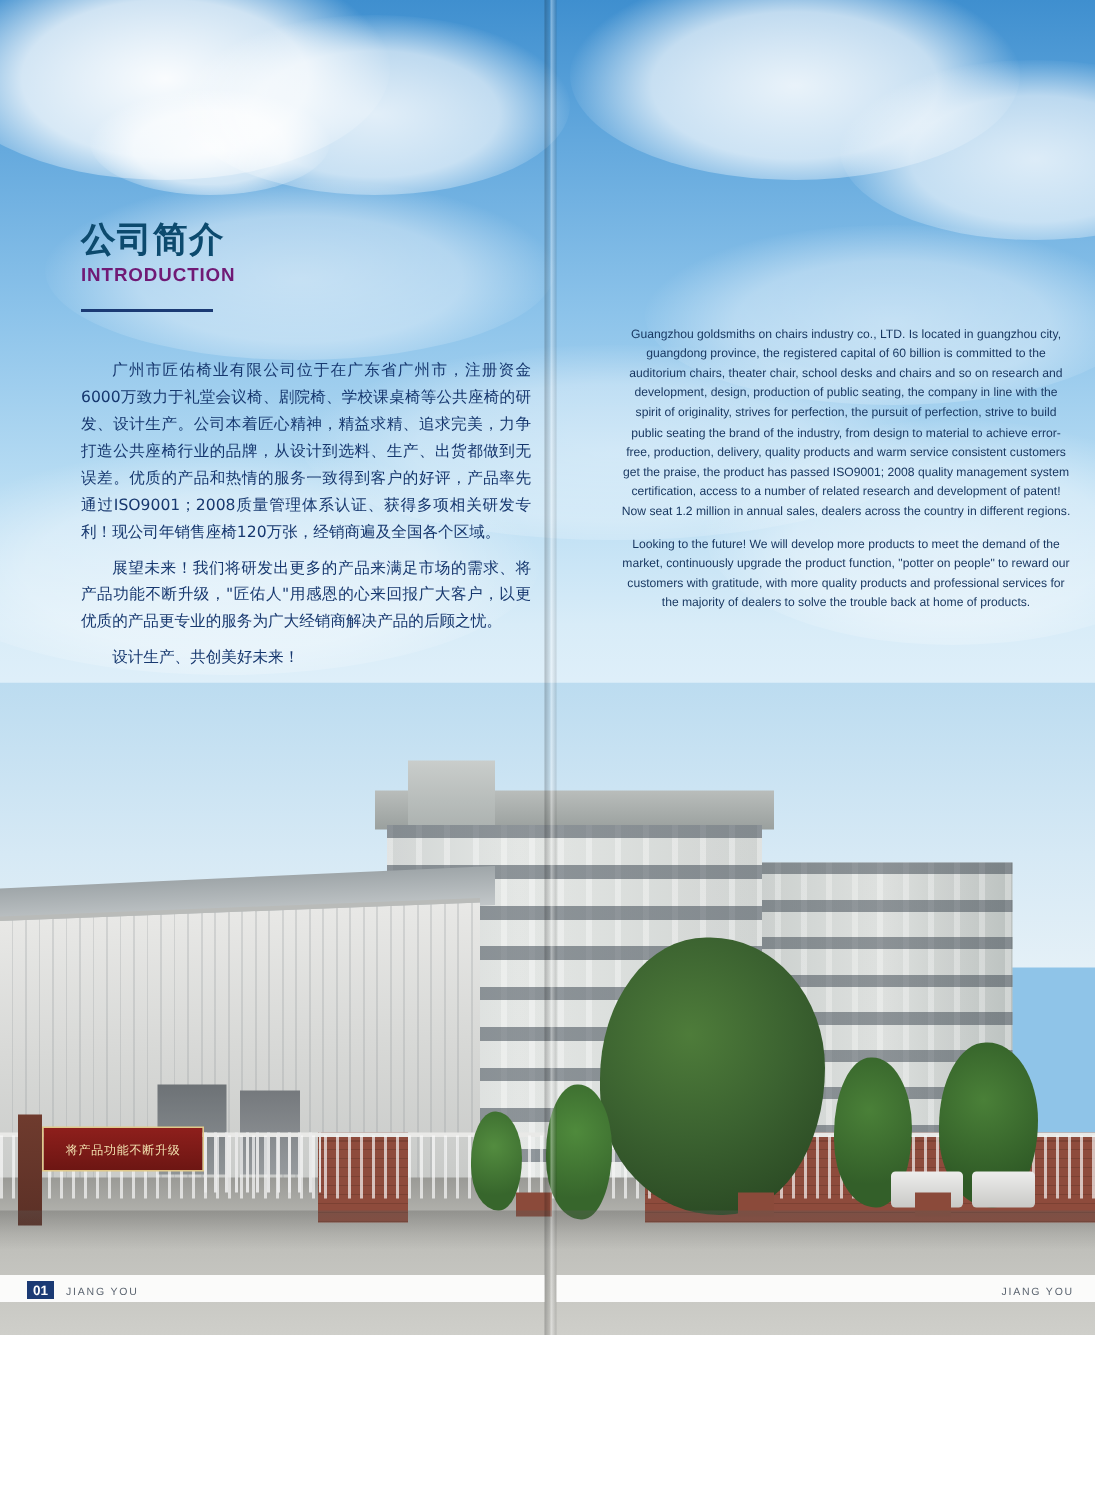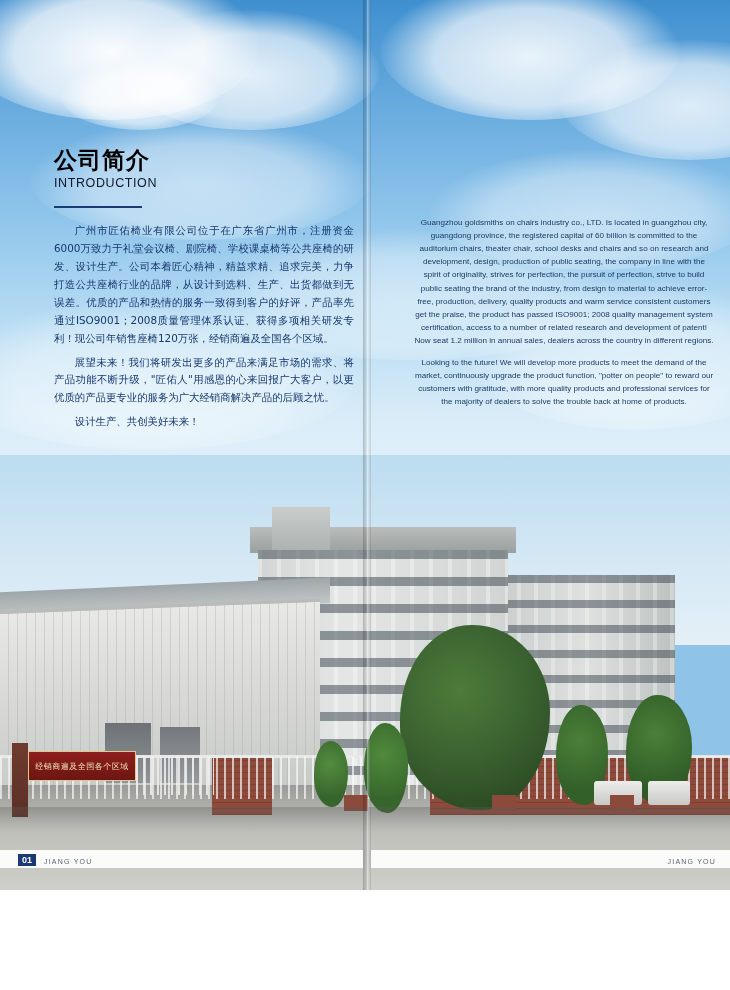--- a/index.html
+++ b/index.html
@@ -46,31 +46,31 @@
   .c10{ left: 60px;  top: 60px;  width: 160px; height: 70px; opacity:.9;}
 
   
   .col-left {
     position: absolute; left: 54px; top: 148px; width: 300px;
     color: #18366b;
   }
   .title-cn {
     font-family: "DejaVu Sans", sans-serif;
     font-size: 23px; font-weight: bold; letter-spacing: 1px;
-    color: #000000; line-height: 1.1; margin: 0;
+    color: #0c4a6e; line-height: 1.1; margin: 0;
   }
   .title-en {
-    font-size: 12.5px; font-weight: normal; letter-spacing: .6px;
-    color: #0f172a; margin: 3px 0 16px 0;
+    font-size: 12.5px; font-weight: bold; letter-spacing: .6px;
+    color: #701a75; margin: 3px 0 16px 0;
   }
   .title-rule {
     width: 88px; height: 2px; background: #1b3a74; margin: 5px 0 0 0;
   }
   .cn-body {
-    margin-top: 14px;
+    margin-top: 31px;
     font-family: "DejaVu Sans", sans-serif;
     font-size: 10.4px;
     line-height: 1.72;
     color: #17386f;
     text-align: justify;
   }
   .cn-body p { margin: 0 0 6px 0; text-indent: 2em; }
 
   .col-right {
     position: absolute; left: 414px; top: 216px; width: 300px;
@@ -316,21 +316,21 @@
       <div class="tree t3"></div>
       <div class="tree t4"></div>
       <div class="tree t5"></div>
       <div class="veh v1"></div>
       <div class="veh v2"></div>
       <div class="planter p1"></div>
       <div class="planter p2"></div>
       <div class="planter p3"></div>
       <div class="gate-post"></div>
       <div class="sign">
-        <span>经销商遍及全国各个区域</span>
+        <span>将产品功能不断升级</span>
       </div>
       <div class="rail"></div>
       <div class="road-shadow"></div>
     </div>
 
     <div class="fold"></div>
 
     <div class="footer">
       <div class="foot-left">
         <div class="foot-band"></div>

